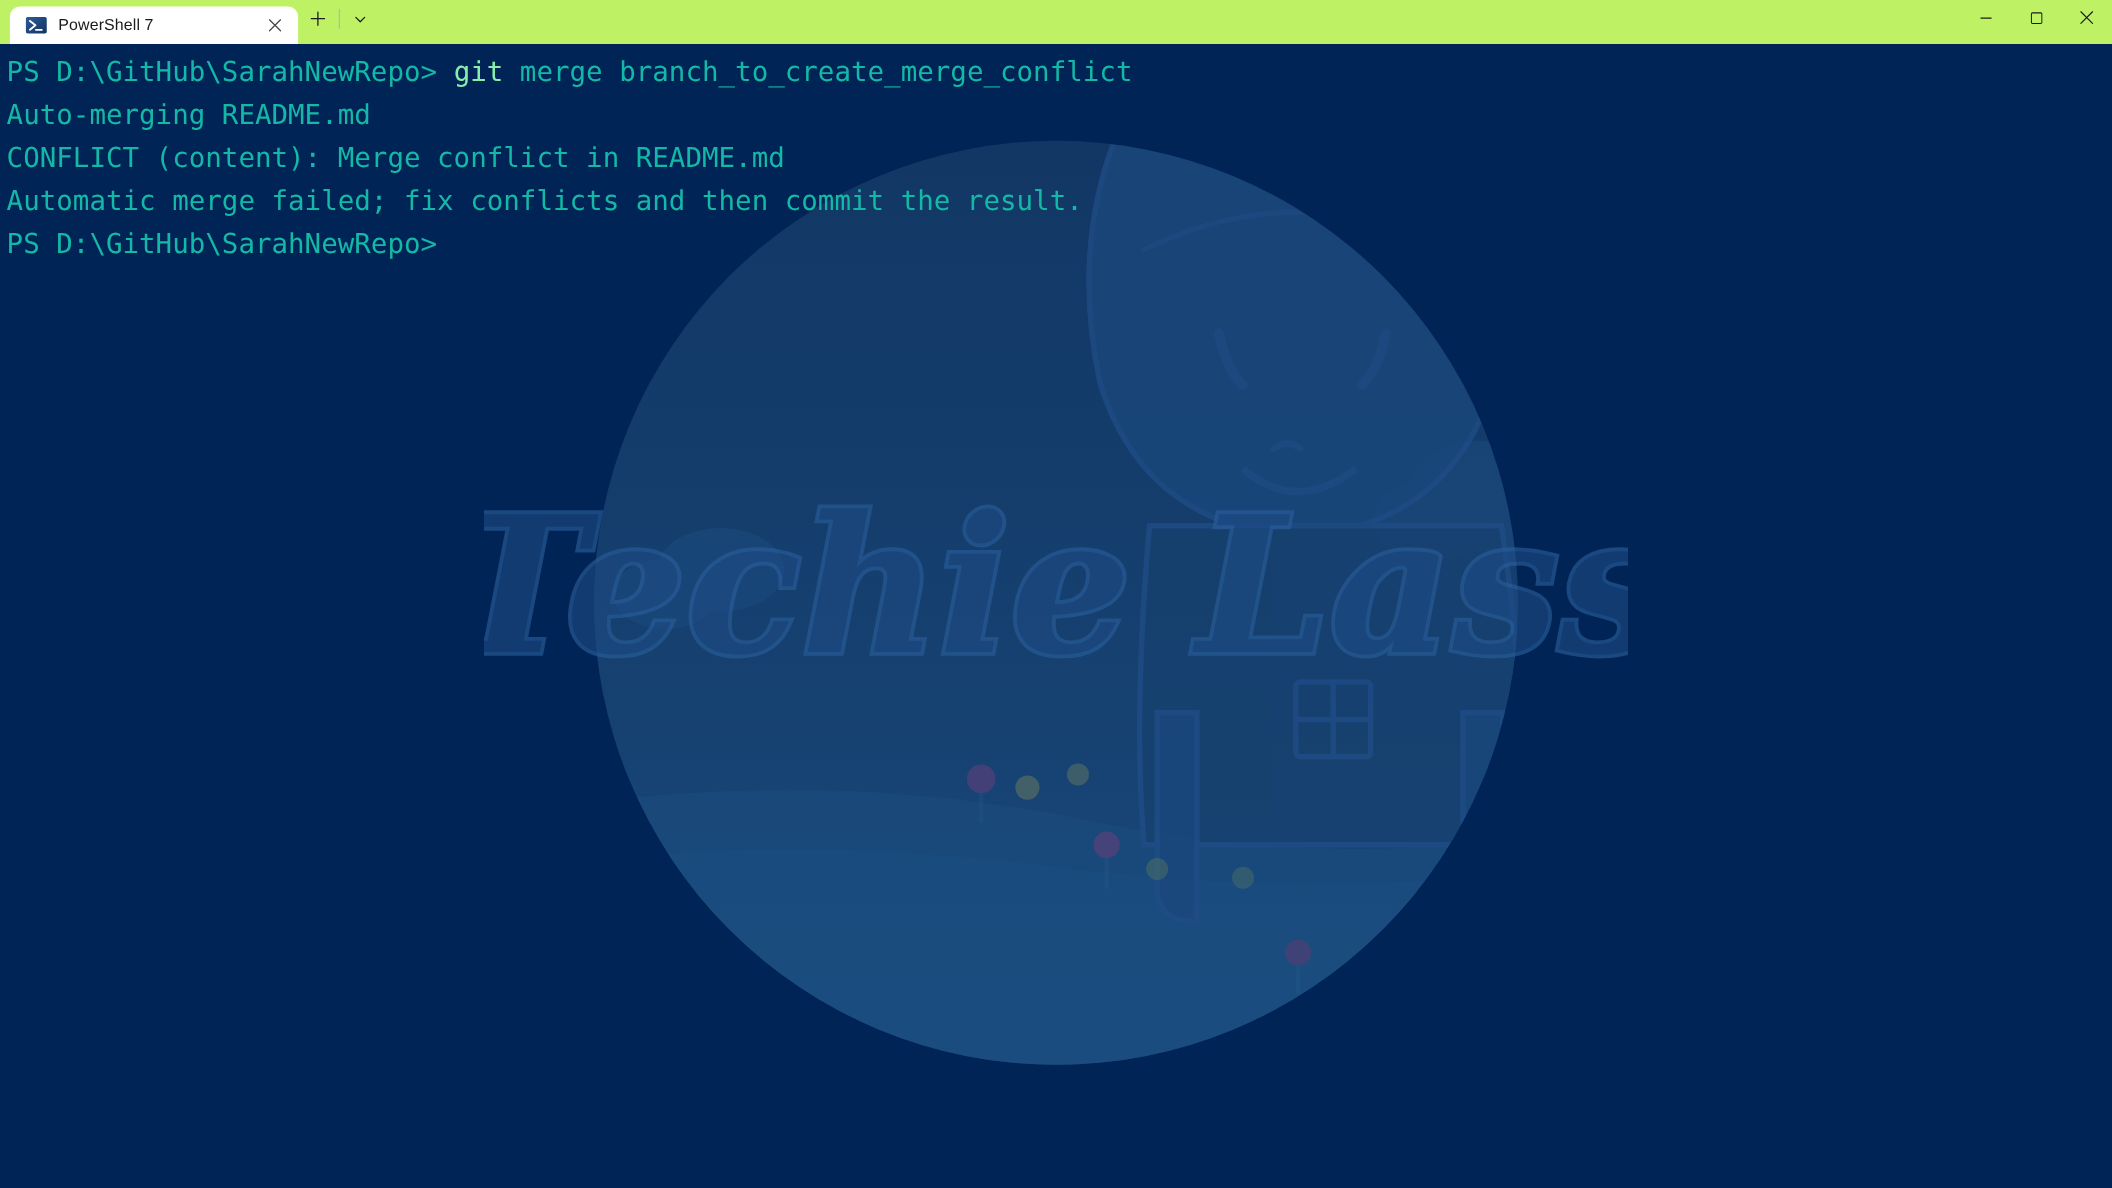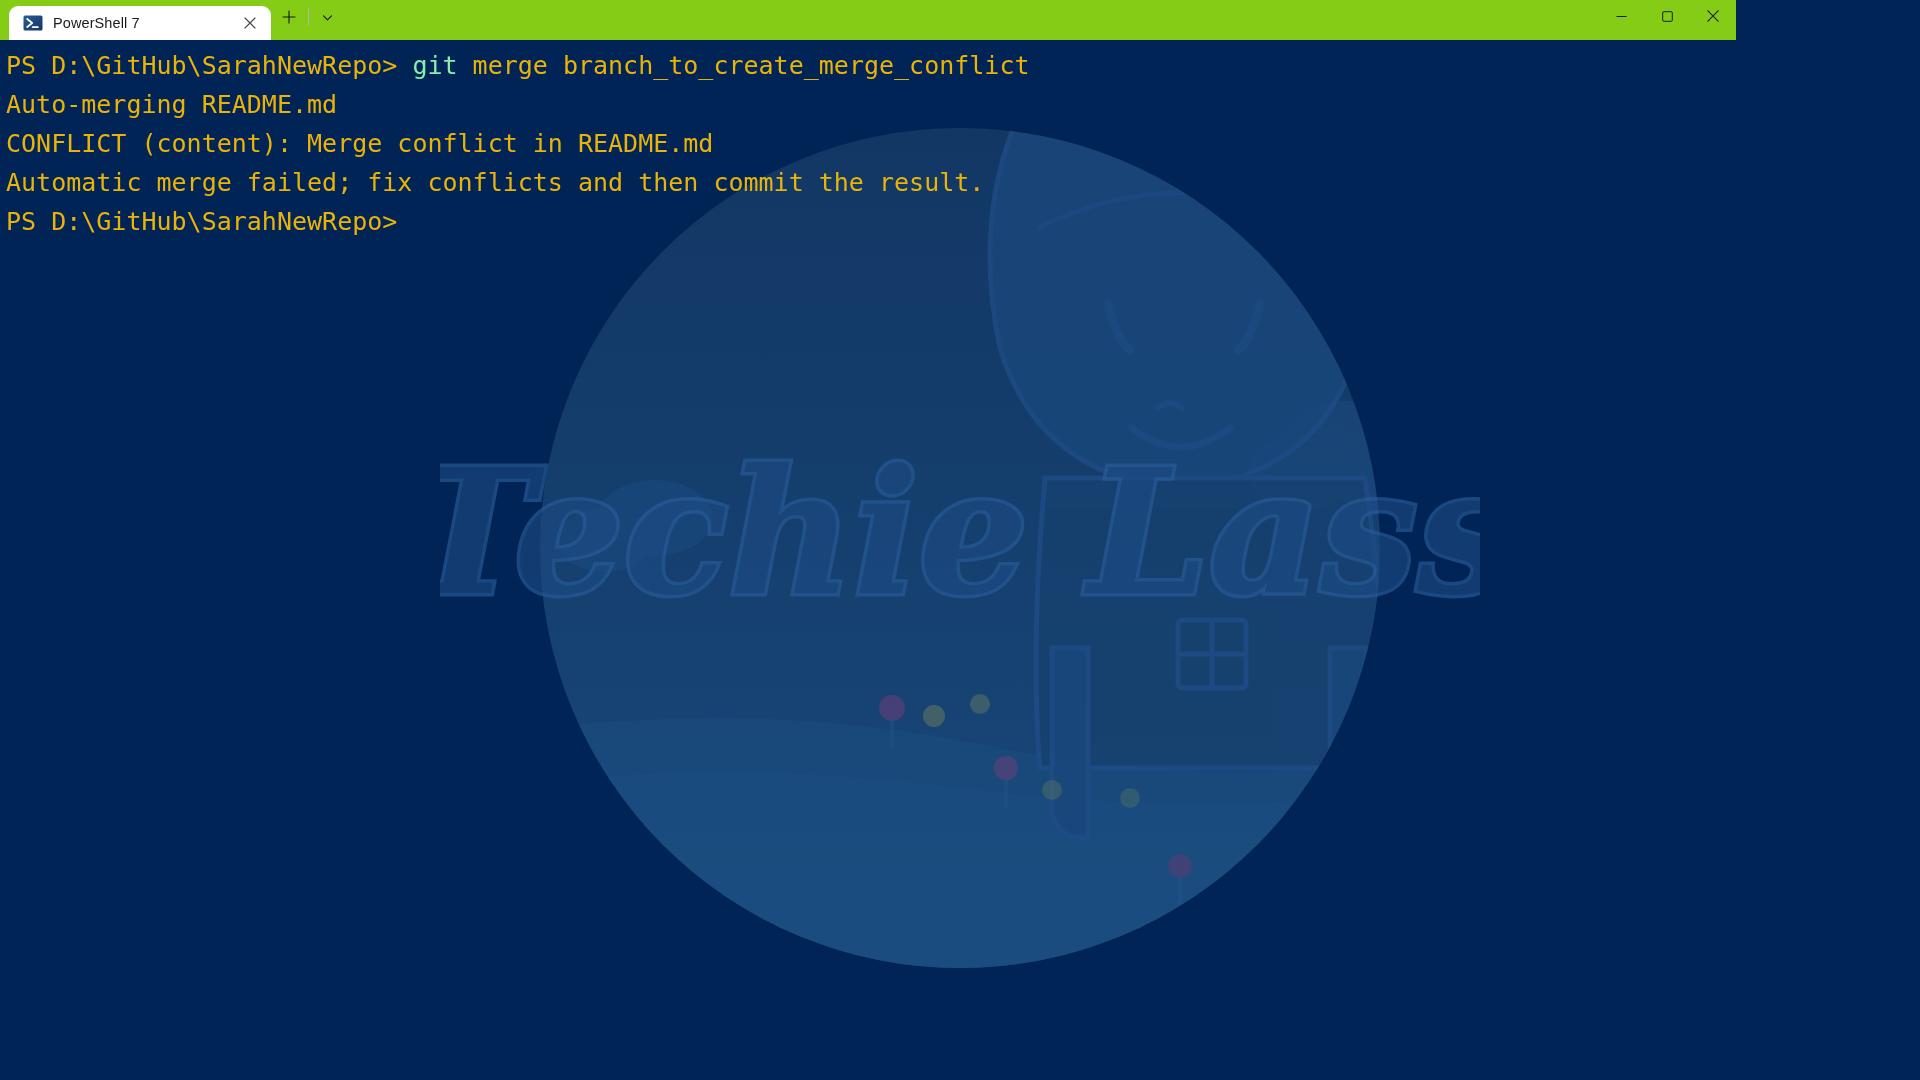--- a/index.html
+++ b/index.html
@@ -15,23 +15,23 @@
   #app {
     position: relative;
     width: 1920px;
     height: 1080px;
     background: #012456;
   }
 
   
   .titlebar {
     position: relative;
-    width: 1736px;
-    height: 40px;
-    background: #84cc16;
+    width: 1920px;
+    height: 40px;
+    background: #bef264;
     display: flex;
     box-sizing: border-box;
   }
 
   .tabstrip {
     display: flex;
     align-items: flex-end;
     height: 40px;
     padding-left: 9px;
   }
@@ -159,21 +159,21 @@
     font-family: "DejaVu Sans Mono", "Liberation Mono", monospace;
     font-size: 25px;
     line-height: 39px;
     color: #f2f2f2;
     white-space: pre;
     letter-spacing: 0px;
   }
 
   .line { display: block; height: 39px; }
 
-  .tok-default { color: #eab308; }
+  .tok-default { color: #14b8a6; }
   .tok-yellow  { color: #86efac; }
 
   .cursor-block {
     display: inline-block;
     width: 0px;
     height: 26px;
     vertical-align: -5px;
   }
 </style>
 </head>

